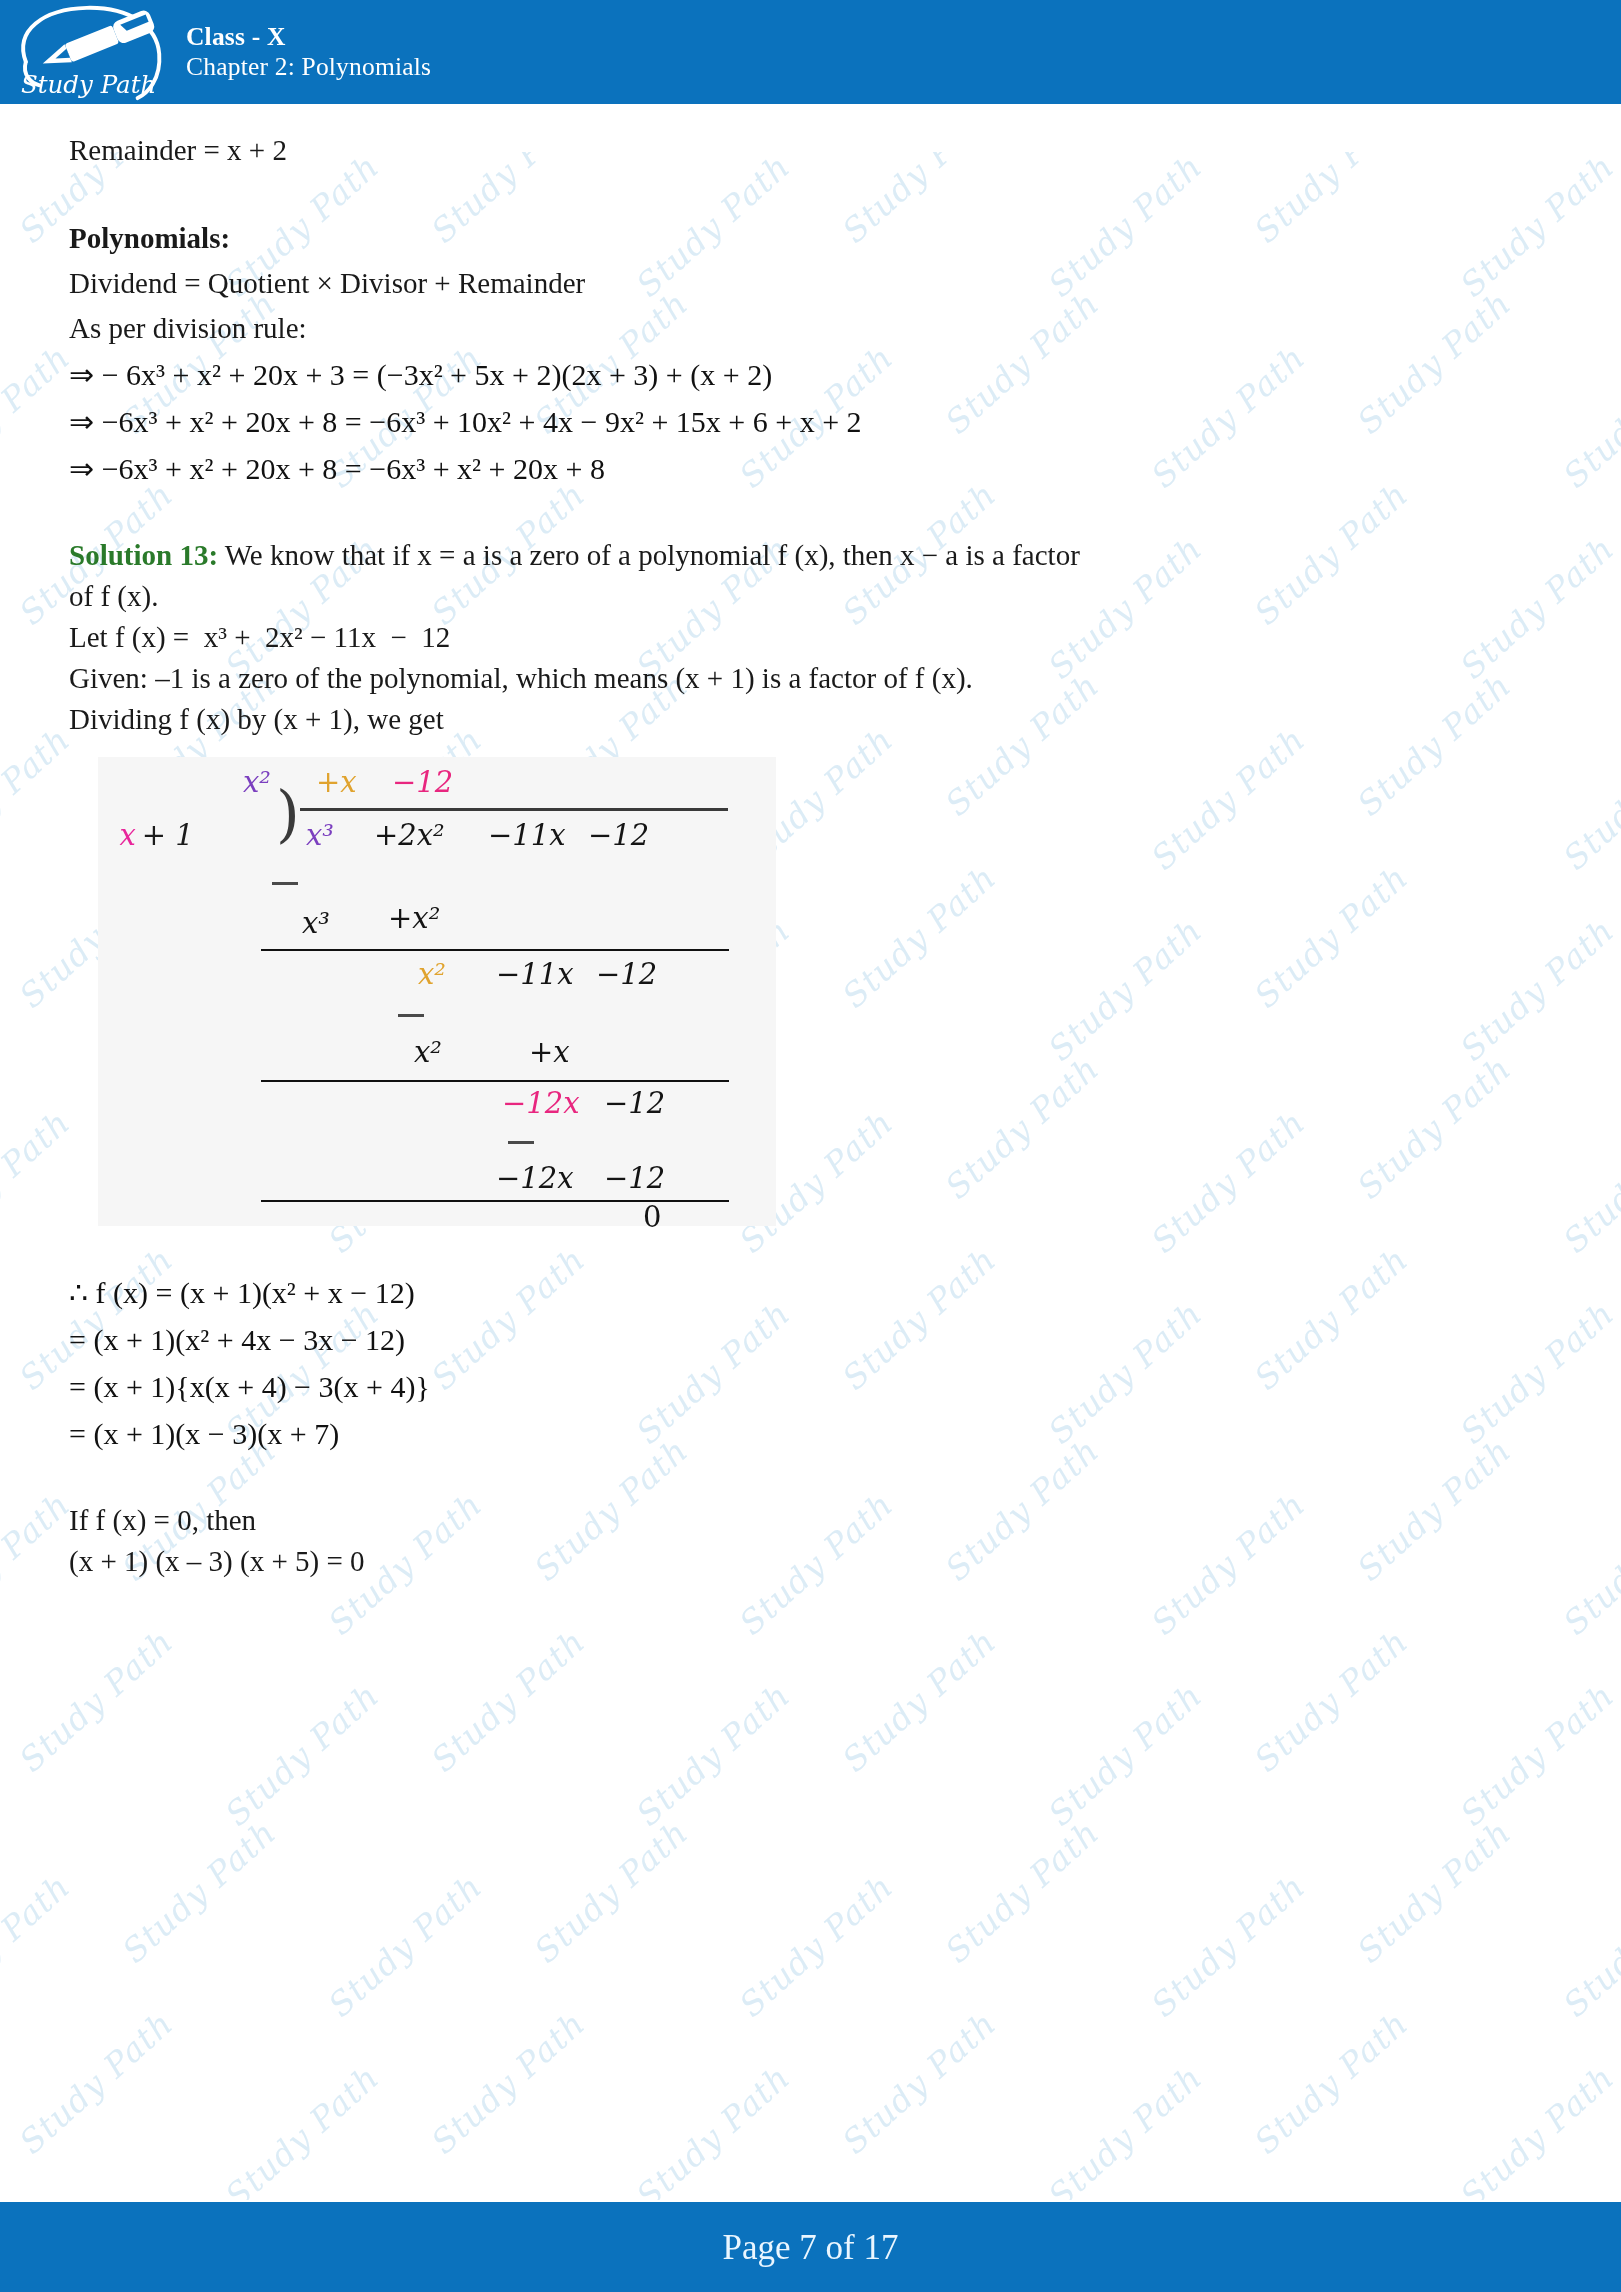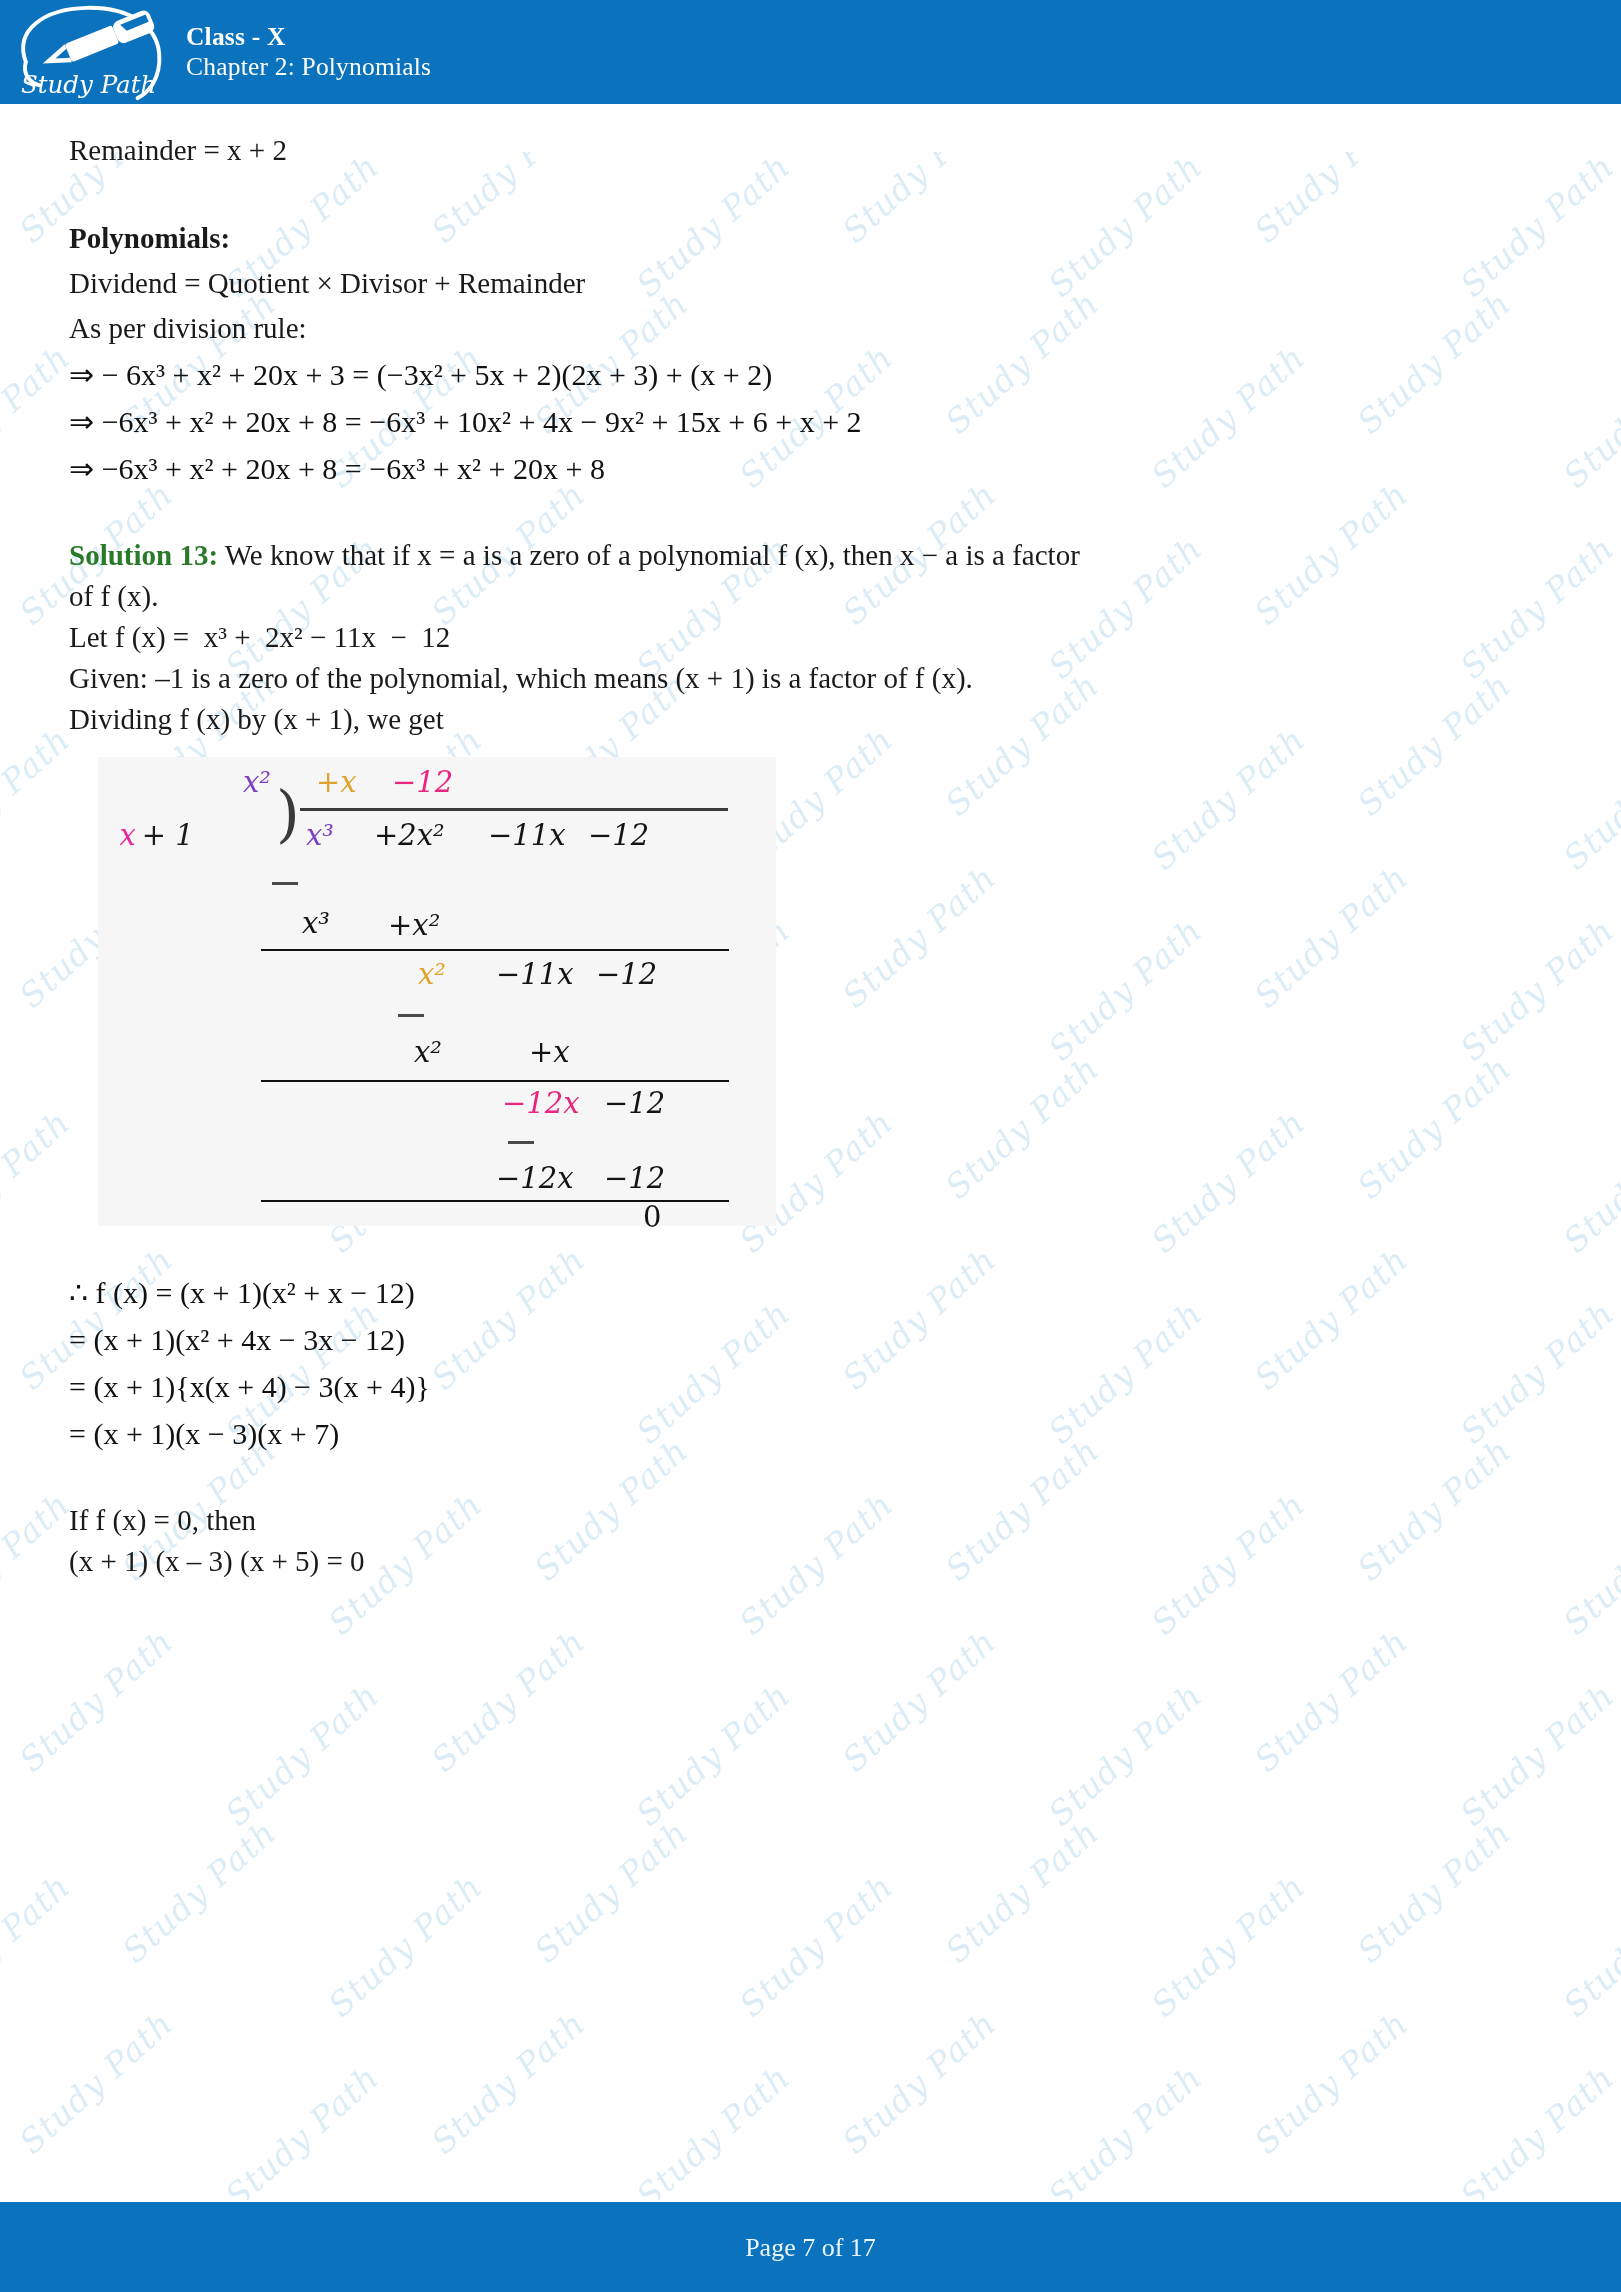--- a/index.html
+++ b/index.html
@@ -148,21 +148,21 @@
     left: 0; right: 0; bottom: 0;
     height: 93px;
     background: #0b72bd;
     border-top: 2.9px solid #ffffff;
     display: flex; align-items: center; justify-content: center;
     z-index: 3;
   }
   #footer-text {
     color: #eaf6ff;
     font-family: "Liberation Serif", serif;
-    font-size: 26px;
+    font-size: 35px;
   }
 </style>
 </head>
 <body>
 
 <div id="watermark-layer">
     <span class="wm" style="left: 0px; top: 0px;">Study Path</span>
     <span class="wm" style="left: 206px; top: 54px;">Study Path</span>
     <span class="wm" style="left: 412px; top: 0px;">Study Path</span>
     <span class="wm" style="left: 617px; top: 54px;">Study Path</span>
@@ -323,21 +323,21 @@
     <div class="dv" style="left:21.6px; top:61px;"><span class="c-magenta">x</span><span class="up" style="padding-left:5.9px;">+ 1</span></div>
 
     <div class="dv c-purple" style="left:208px; top:61px;">x³</div>
     <div class="dv c-dark" style="left:276px; top:61px;">+2x²</div>
     <div class="dv c-dark" style="left:390px; top:61px;">−11x</div>
     <div class="dv c-dark" style="left:490px; top:61px;">−12</div>
 
     <div class="minus-mark" style="left:174px; top:125px;"></div>
 
     <div class="dv c-dark" style="left:204px; top:149px;">x³</div>
-    <div class="dv c-dark" style="left:290px; top:151px;">+x²</div>
+    <div class="dv c-dark" style="left:290px; top:144px;">+x²</div>
     <div class="rule thin" style="left:163px; top:192px; width:468px;"></div>
 
     <div class="dv c-gold" style="left:320px; top:200px;">x²</div>
     <div class="dv c-dark" style="left:398px; top:200px;">−11x</div>
     <div class="dv c-dark" style="left:498px; top:200px;">−12</div>
 
     <div class="minus-mark" style="left:300px; top:257px;"></div>
 
     <div class="dv c-dark" style="left:316px; top:278px;">x²</div>
     <div class="dv c-dark" style="left:431px; top:278px;">+x</div>

